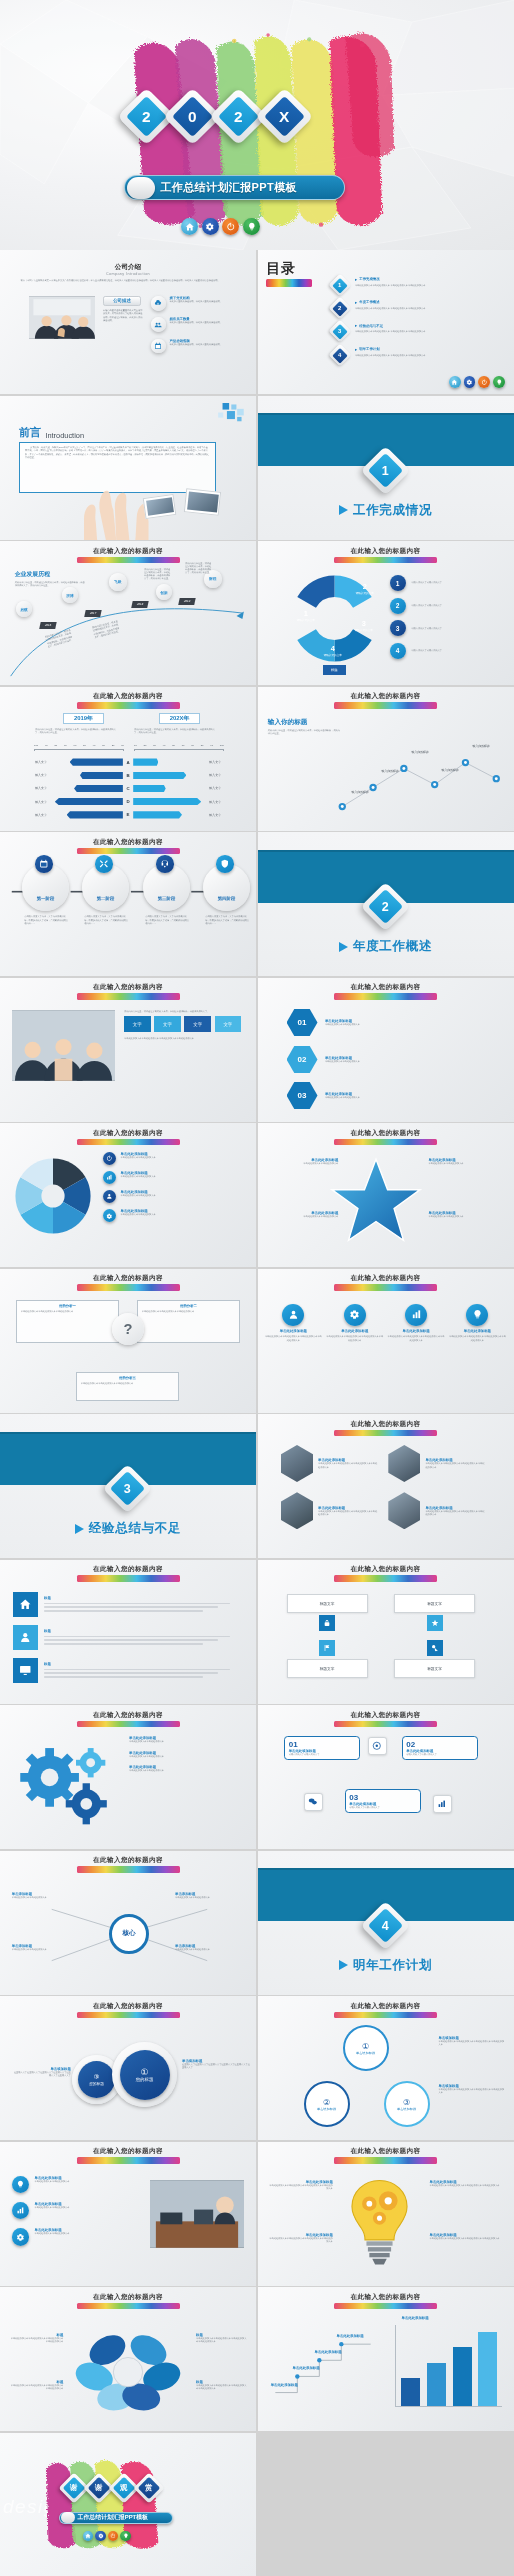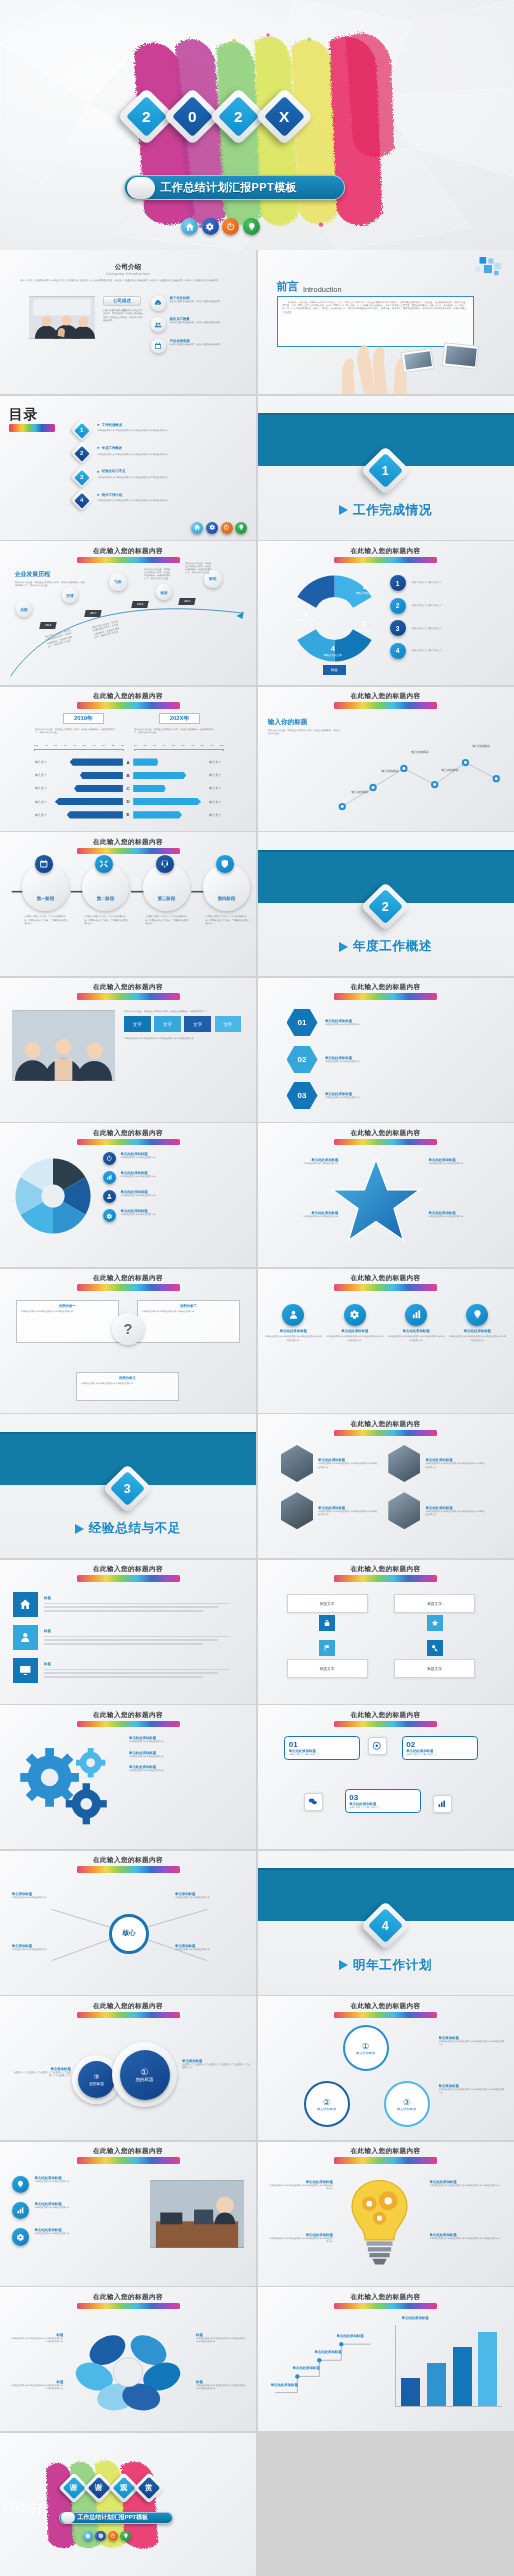--- a/index.html
+++ b/index.html
@@ -321,20 +321,109 @@
           </div>
           <div>
               <div class="micro-b">产品总销售额</div>
           <div class="nano">在此录入图表的描述说明。在此录入图表的描述说明。</div>
             </div>
         </div>
       </div>
     </div>
 
     <div class="slide">
+      <div style="position:absolute;left:8.8px;top:10.3px">
+        <div style="font-size:14px;font-weight:bold;color:#2c2c2c;letter-spacing:0.7px">目录</div>
+        <div style="width:46px;height:8px;margin-top:0.7px;border-radius:1.5px;filter:blur(0.7px);
+          background:linear-gradient(90deg,#e23a6e,#f0882e,#f2d53c,#7ec94b,#36b8e6,#2a63c4,#8e43c8,#e0317f)"></div>
+      </div>
+      <div style="position:absolute;left:74px;top:26.5px;width:169px">
+        <div style="display:flex;gap:7.4px;margin-bottom:7.4px">
+          <div style="width:16px;height:16px;transform:rotate(45deg);border-radius:2.9px;background:linear-gradient(145deg,#fff,#dcdfe3);box-shadow:0 1.5px 2.9px rgba(0,0,0,.25);display:flex;align-items:center;justify-content:center;flex:0 0 auto">
+            <div style="width:11px;height:11px;border-radius:1.5px;background:linear-gradient(145deg,#33b3e6,#0e8dcb);display:flex;align-items:center;justify-content:center">
+                <b style="transform:rotate(-45deg);color:#fff;font-size:5.9px">1</b>
+              </div>
+            </div>
+          <div>
+              <div style="display:flex;align-items:center;gap:2.2px">
+                <span style="color:#1b7fc0;font-size:4.4px">▸</span>
+                <span class="micro-b">工作完成情况</span>
+              </div>
+            <div class="nano" style="margin-top:2.2px">单击此处添加文本单击此处添加文本 单击此处添加文本单击此处添加文本</div>
+            </div>
+        </div>
+        <div style="display:flex;gap:7.4px;margin-bottom:7.4px">
+          <div style="width:16px;height:16px;transform:rotate(45deg);border-radius:2.9px;background:linear-gradient(145deg,#fff,#dcdfe3);box-shadow:0 1.5px 2.9px rgba(0,0,0,.25);display:flex;align-items:center;justify-content:center;flex:0 0 auto">
+            <div style="width:11px;height:11px;border-radius:1.5px;background:linear-gradient(145deg,#2463ad,#103f86);display:flex;align-items:center;justify-content:center">
+                <b style="transform:rotate(-45deg);color:#fff;font-size:5.9px">2</b>
+              </div>
+            </div>
+          <div>
+              <div style="display:flex;align-items:center;gap:2.2px">
+                <span style="color:#1b7fc0;font-size:4.4px">▸</span>
+                <span class="micro-b">年度工作概述</span>
+              </div>
+            <div class="nano" style="margin-top:2.2px">单击此处添加文本单击此处添加文本 单击此处添加文本单击此处添加文本</div>
+            </div>
+        </div>
+        <div style="display:flex;gap:7.4px;margin-bottom:7.4px">
+          <div style="width:16px;height:16px;transform:rotate(45deg);border-radius:2.9px;background:linear-gradient(145deg,#fff,#dcdfe3);box-shadow:0 1.5px 2.9px rgba(0,0,0,.25);display:flex;align-items:center;justify-content:center;flex:0 0 auto">
+            <div style="width:11px;height:11px;border-radius:1.5px;background:linear-gradient(145deg,#33b3e6,#0e8dcb);display:flex;align-items:center;justify-content:center">
+                <b style="transform:rotate(-45deg);color:#fff;font-size:5.9px">3</b>
+              </div>
+            </div>
+          <div>
+              <div style="display:flex;align-items:center;gap:2.2px">
+                <span style="color:#1b7fc0;font-size:4.4px">▸</span>
+                <span class="micro-b">经验总结与不足</span>
+              </div>
+            <div class="nano" style="margin-top:2.2px">单击此处添加文本单击此处添加文本 单击此处添加文本单击此处添加文本</div>
+            </div>
+        </div>
+        <div style="display:flex;gap:7.4px">
+          <div style="width:16px;height:16px;transform:rotate(45deg);border-radius:2.9px;background:linear-gradient(145deg,#fff,#dcdfe3);box-shadow:0 1.5px 2.9px rgba(0,0,0,.25);display:flex;align-items:center;justify-content:center;flex:0 0 auto">
+            <div style="width:11px;height:11px;border-radius:1.5px;background:linear-gradient(145deg,#2463ad,#103f86);display:flex;align-items:center;justify-content:center">
+                <b style="transform:rotate(-45deg);color:#fff;font-size:5.9px">4</b>
+              </div>
+            </div>
+          <div>
+              <div style="display:flex;align-items:center;gap:2.2px">
+                <span style="color:#1b7fc0;font-size:4.4px">▸</span>
+                <span class="micro-b">明年工作计划</span>
+              </div>
+            <div class="nano" style="margin-top:2.2px">单击此处添加文本单击此处添加文本 单击此处添加文本单击此处添加文本</div>
+            </div>
+        </div>
+      </div>
+      <div style="position:absolute;right:8.8px;bottom:5.9px;display:flex;gap:2.9px">
+        <div class="ico ico-home" style="width:11.8px;height:11.8px">
+            <svg viewBox="0 0 24 24" style="width:6.6px;height:6.6px">
+              <path d="M12 3L2 12h3v9h5v-6h4v6h5v-9h3z"></path>
+            </svg>
+          </div>
+        <div class="ico ico-gear" style="width:11.8px;height:11.8px">
+            <svg viewBox="0 0 24 24" style="width:6.6px;height:6.6px">
+              <path d="M19.4 13a7.8 7.8 0 000-2l2-1.6-2-3.4-2.4 1a7.6 7.6 0 00-1.7-1L15 3H9l-.3 2.6a7.6 7.6 0 00-1.7 1l-2.4-1-2 3.4L4.6 11a7.8 7.8 0 000 2l-2 1.6 2 3.4 2.4-1c.5.4 1.1.8 1.7 1L9 21h6l.3-2.6c.6-.2 1.2-.6 1.7-1l2.4 1 2-3.4zM12 15a3 3 0 110-6 3 3 0 010 6z"></path>
+            </svg>
+          </div>
+        <div class="ico ico-power" style="width:11.8px;height:11.8px">
+            <svg viewBox="0 0 24 24" style="width:6.6px;height:6.6px">
+              <path d="M11 2h2v10h-2z"></path>
+              <path d="M17.2 5.2l-1.4 1.45A6.5 6.5 0 1112 5.5V3.4a8.6 8.6 0 105.2 1.8z"></path>
+            </svg>
+          </div>
+        <div class="ico ico-bulb" style="width:11.8px;height:11.8px">
+            <svg viewBox="0 0 24 24" style="width:6.6px;height:6.6px">
+              <path d="M12 2a7 7 0 00-4 12.7V17h8v-2.3A7 7 0 0012 2zM9 18.5h6V20H9z"></path>
+            </svg>
+          </div>
+      </div>
+    </div>
+
+    <div class="slide">
       <div style="position:absolute;right:10.3px;top:7.4px">
         <svg viewBox="0 0 60 26" style="width:44px;height:19px">
           <rect x="28" y="0" width="9" height="9" fill="#2a8fd0"></rect>
             <rect x="40" y="2" width="7" height="7" fill="#8ecdf0"></rect>
           <rect x="34" y="11" width="11" height="11" fill="#4aa9e0"></rect>
             <rect x="48" y="8" width="9" height="9" fill="#b8e0f6"></rect>
           <rect x="22" y="13" width="7" height="7" fill="#cfe8f8"></rect>
             <rect x="48" y="19" width="6" height="6" fill="#6bbbe8"></rect>
         </svg>
       </div>
@@ -354,109 +443,20 @@
           <path d="M100 134 L102 100 C104 84 114 80 118 84 C122 88 116 98 118 108 L118 134Z"></path>
             </g>
         </svg>
       </div>
       <div style="position:absolute;left:144px;top:100px;width:31px;height:20.6px;transform:rotate(-8deg);background:#fff;border:0.7px solid #cdd2d6;padding:1.5px">
         <div style="width:100%;height:100%;background:linear-gradient(135deg,#9fb4c6,#5c7285)"></div>
         </div>
       <div style="position:absolute;left:185px;top:94px;width:35px;height:23.5px;transform:rotate(6deg);background:#fff;border:0.7px solid #cdd2d6;padding:1.5px">
         <div style="width:100%;height:100%;background:linear-gradient(135deg,#8ea3b6,#4e6476)"></div>
         </div>
-    </div>
-
-    <div class="slide">
-      <div style="position:absolute;left:8.8px;top:10.3px">
-        <div style="font-size:14px;font-weight:bold;color:#2c2c2c;letter-spacing:0.7px">目录</div>
-        <div style="width:46px;height:8px;margin-top:0.7px;border-radius:1.5px;filter:blur(0.7px);
-          background:linear-gradient(90deg,#e23a6e,#f0882e,#f2d53c,#7ec94b,#36b8e6,#2a63c4,#8e43c8,#e0317f)"></div>
-      </div>
-      <div style="position:absolute;left:74px;top:26.5px;width:169px">
-        <div style="display:flex;gap:7.4px;margin-bottom:7.4px">
-          <div style="width:16px;height:16px;transform:rotate(45deg);border-radius:2.9px;background:linear-gradient(145deg,#fff,#dcdfe3);box-shadow:0 1.5px 2.9px rgba(0,0,0,.25);display:flex;align-items:center;justify-content:center;flex:0 0 auto">
-            <div style="width:11px;height:11px;border-radius:1.5px;background:linear-gradient(145deg,#33b3e6,#0e8dcb);display:flex;align-items:center;justify-content:center">
-                <b style="transform:rotate(-45deg);color:#fff;font-size:5.9px">1</b>
-              </div>
-            </div>
-          <div>
-              <div style="display:flex;align-items:center;gap:2.2px">
-                <span style="color:#1b7fc0;font-size:4.4px">▸</span>
-                <span class="micro-b">工作完成情况</span>
-              </div>
-            <div class="nano" style="margin-top:2.2px">单击此处添加文本单击此处添加文本 单击此处添加文本单击此处添加文本</div>
-            </div>
-        </div>
-        <div style="display:flex;gap:7.4px;margin-bottom:7.4px">
-          <div style="width:16px;height:16px;transform:rotate(45deg);border-radius:2.9px;background:linear-gradient(145deg,#fff,#dcdfe3);box-shadow:0 1.5px 2.9px rgba(0,0,0,.25);display:flex;align-items:center;justify-content:center;flex:0 0 auto">
-            <div style="width:11px;height:11px;border-radius:1.5px;background:linear-gradient(145deg,#2463ad,#103f86);display:flex;align-items:center;justify-content:center">
-                <b style="transform:rotate(-45deg);color:#fff;font-size:5.9px">2</b>
-              </div>
-            </div>
-          <div>
-              <div style="display:flex;align-items:center;gap:2.2px">
-                <span style="color:#1b7fc0;font-size:4.4px">▸</span>
-                <span class="micro-b">年度工作概述</span>
-              </div>
-            <div class="nano" style="margin-top:2.2px">单击此处添加文本单击此处添加文本 单击此处添加文本单击此处添加文本</div>
-            </div>
-        </div>
-        <div style="display:flex;gap:7.4px;margin-bottom:7.4px">
-          <div style="width:16px;height:16px;transform:rotate(45deg);border-radius:2.9px;background:linear-gradient(145deg,#fff,#dcdfe3);box-shadow:0 1.5px 2.9px rgba(0,0,0,.25);display:flex;align-items:center;justify-content:center;flex:0 0 auto">
-            <div style="width:11px;height:11px;border-radius:1.5px;background:linear-gradient(145deg,#33b3e6,#0e8dcb);display:flex;align-items:center;justify-content:center">
-                <b style="transform:rotate(-45deg);color:#fff;font-size:5.9px">3</b>
-              </div>
-            </div>
-          <div>
-              <div style="display:flex;align-items:center;gap:2.2px">
-                <span style="color:#1b7fc0;font-size:4.4px">▸</span>
-                <span class="micro-b">经验总结与不足</span>
-              </div>
-            <div class="nano" style="margin-top:2.2px">单击此处添加文本单击此处添加文本 单击此处添加文本单击此处添加文本</div>
-            </div>
-        </div>
-        <div style="display:flex;gap:7.4px">
-          <div style="width:16px;height:16px;transform:rotate(45deg);border-radius:2.9px;background:linear-gradient(145deg,#fff,#dcdfe3);box-shadow:0 1.5px 2.9px rgba(0,0,0,.25);display:flex;align-items:center;justify-content:center;flex:0 0 auto">
-            <div style="width:11px;height:11px;border-radius:1.5px;background:linear-gradient(145deg,#2463ad,#103f86);display:flex;align-items:center;justify-content:center">
-                <b style="transform:rotate(-45deg);color:#fff;font-size:5.9px">4</b>
-              </div>
-            </div>
-          <div>
-              <div style="display:flex;align-items:center;gap:2.2px">
-                <span style="color:#1b7fc0;font-size:4.4px">▸</span>
-                <span class="micro-b">明年工作计划</span>
-              </div>
-            <div class="nano" style="margin-top:2.2px">单击此处添加文本单击此处添加文本 单击此处添加文本单击此处添加文本</div>
-            </div>
-        </div>
-      </div>
-      <div style="position:absolute;right:8.8px;bottom:5.9px;display:flex;gap:2.9px">
-        <div class="ico ico-home" style="width:11.8px;height:11.8px">
-            <svg viewBox="0 0 24 24" style="width:6.6px;height:6.6px">
-              <path d="M12 3L2 12h3v9h5v-6h4v6h5v-9h3z"></path>
-            </svg>
-          </div>
-        <div class="ico ico-gear" style="width:11.8px;height:11.8px">
-            <svg viewBox="0 0 24 24" style="width:6.6px;height:6.6px">
-              <path d="M19.4 13a7.8 7.8 0 000-2l2-1.6-2-3.4-2.4 1a7.6 7.6 0 00-1.7-1L15 3H9l-.3 2.6a7.6 7.6 0 00-1.7 1l-2.4-1-2 3.4L4.6 11a7.8 7.8 0 000 2l-2 1.6 2 3.4 2.4-1c.5.4 1.1.8 1.7 1L9 21h6l.3-2.6c.6-.2 1.2-.6 1.7-1l2.4 1 2-3.4zM12 15a3 3 0 110-6 3 3 0 010 6z"></path>
-            </svg>
-          </div>
-        <div class="ico ico-power" style="width:11.8px;height:11.8px">
-            <svg viewBox="0 0 24 24" style="width:6.6px;height:6.6px">
-              <path d="M11 2h2v10h-2z"></path>
-              <path d="M17.2 5.2l-1.4 1.45A6.5 6.5 0 1112 5.5V3.4a8.6 8.6 0 105.2 1.8z"></path>
-            </svg>
-          </div>
-        <div class="ico ico-bulb" style="width:11.8px;height:11.8px">
-            <svg viewBox="0 0 24 24" style="width:6.6px;height:6.6px">
-              <path d="M12 2a7 7 0 00-4 12.7V17h8v-2.3A7 7 0 0012 2zM9 18.5h6V20H9z"></path>
-            </svg>
-          </div>
-      </div>
     </div>
 
     <div class="slide divider">
       <div class="div-band"></div>
       <div class="div-dia">
           <div class="in">
             <b>1</b>
           </div>
         </div>
       <div class="div-title">

